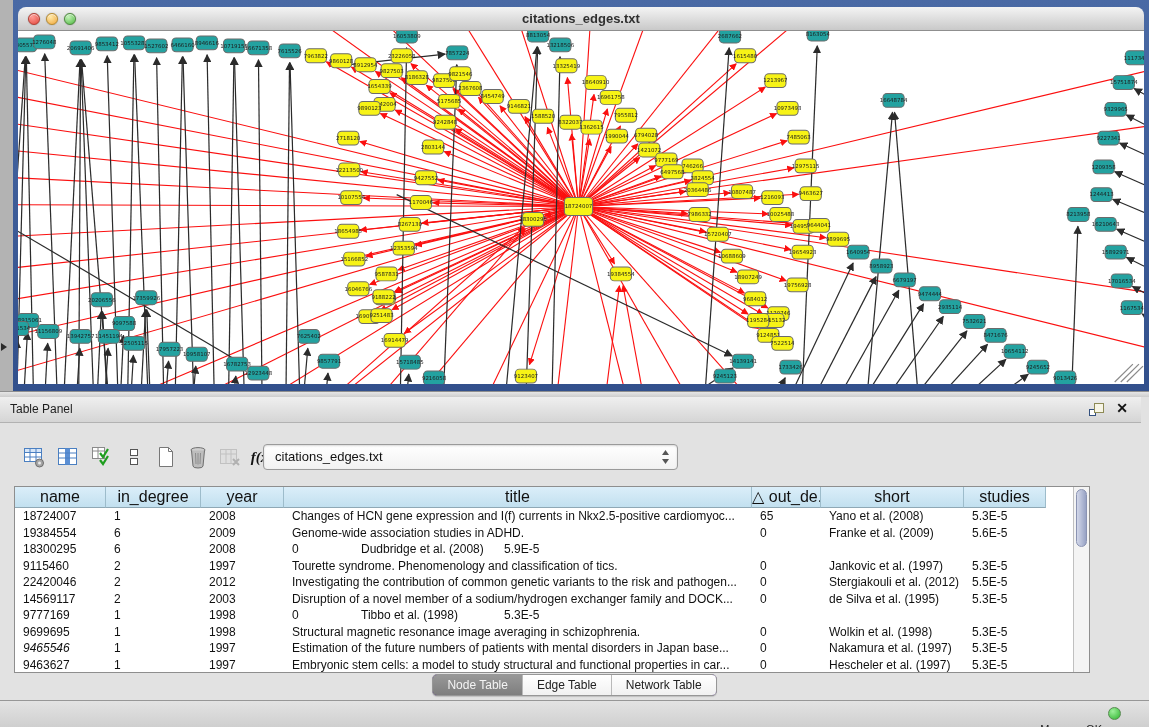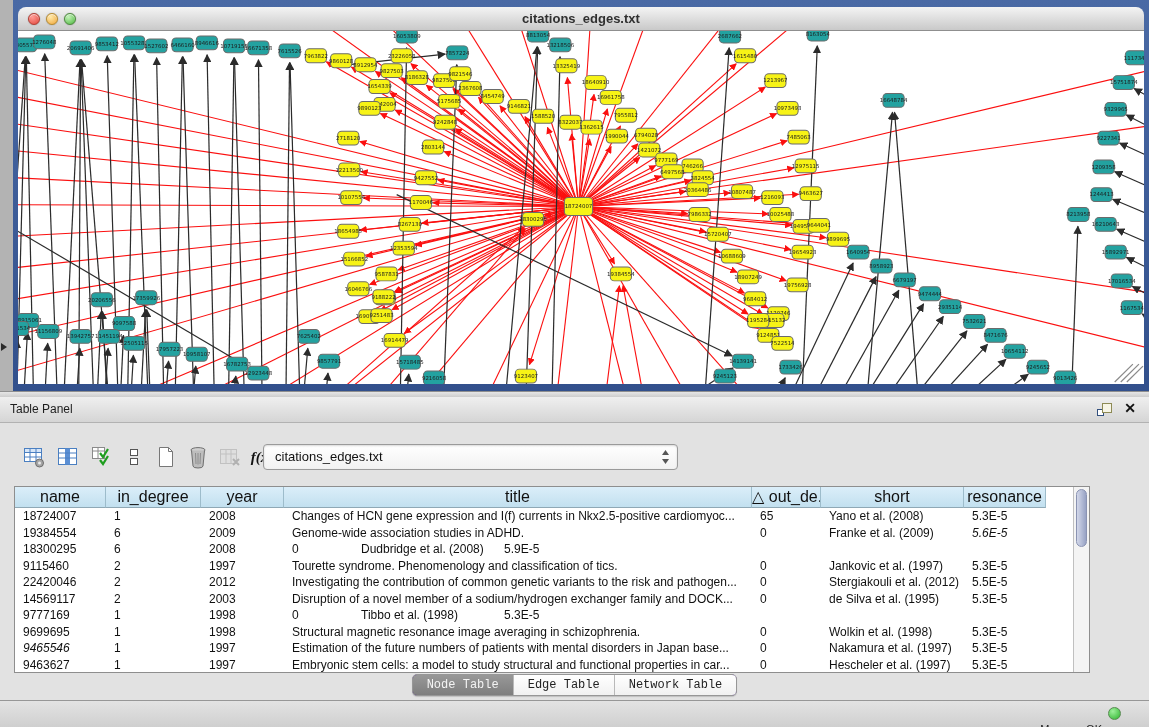--- a/index.html
+++ b/index.html
@@ -20,21 +20,21 @@
 
   .collapse-arrow{position:absolute;left:1px;top:343px;width:0;height:0;
     border-left:6px solid #2a2a2a;border-top:4px solid transparent;border-bottom:4px solid transparent;}
 
   
   .splitter{position:absolute;left:0;top:391px;width:1149px;height:6px;background:linear-gradient(#e6e6e6,#cdcdcd);border-top:1px solid #8f8f8f;box-sizing:border-box;text-align:center;}
   .splitter .grip{font-size:8px;line-height:5px;color:#555;}
 
   
   .tpanel{position:absolute;left:0;top:397px;width:1149px;height:303px;background:#e2e2e2;}
-  .phead{position:absolute;left:0;top:0;right:0;height:25px;background:linear-gradient(#efefef,#d5d5d5);border-bottom:1px solid #b2b2b2;}
+  .phead{position:absolute;left:0;top:0;right:8px;height:25px;background:linear-gradient(#efefef,#d5d5d5);border-bottom:1px solid #b2b2b2;}
   .phead .ptitle{position:absolute;left:10px;top:5px;font-size:12px;color:#1d1d1d;}
   .float-ic{position:absolute;right:36px;top:5px;cursor:default;}
   .close-ic{position:absolute;right:13px;top:3px;font-size:14px;font-weight:700;color:#111;cursor:default;}
 
   .toolbar{position:absolute;left:14px;top:43px;right:14px;height:38px;}
   .tbicon{position:absolute;top:3px;width:28px;height:28px;display:flex;align-items:center;justify-content:center;}
   .fxicon{font-family:"Liberation Serif",serif;font-style:italic;font-weight:700;font-size:15px;color:#111;}
   .combo{position:absolute;left:249px;top:4px;width:415px;height:26px;box-sizing:border-box;background:linear-gradient(#ffffff,#f2f2f2);
     border:1px solid #9a9a9a;border-radius:4px;box-shadow:inset 0 1px 2px rgba(0,0,0,.15);font-size:13px;color:#111;line-height:24px;padding-left:11px;}
   .combo .arrows{position:absolute;right:7px;top:4px;width:9px;height:16px;}
@@ -43,21 +43,21 @@
   .thead{display:flex;height:21px;}
   .th{box-sizing:border-box;flex:0 0 auto;height:21px;line-height:20px;font-size:16px;color:#111;text-align:center;
     background:linear-gradient(#dbeef9,#c2e0ef);border-right:1px solid #9dbccb;border-bottom:1px solid #8fa8b5;overflow:hidden;white-space:nowrap;}
   .tbody{position:absolute;left:0;top:21px;right:16px;bottom:0;overflow:hidden;}
   .tr{display:flex;height:16.5px;line-height:16.5px;font-size:12px;color:#111;white-space:nowrap;}
   .td{box-sizing:border-box;flex:0 0 auto;padding-left:8px;overflow:hidden;}
   .vscroll{position:absolute;right:0;top:0;bottom:0;width:16px;background:#f4f4f4;border-left:1px solid #c0c0c0;box-sizing:border-box;}
   .vthumb{position:absolute;left:2px;right:2px;top:2px;height:58px;border-radius:6px;background:linear-gradient(90deg,#d3d8ea,#97a2c4);border:1px solid #8a93b2;box-sizing:border-box;}
 
   .tabsbar{position:absolute;left:0;top:277px;width:100%;text-align:center;}
-  .seg{display:inline-flex;border:1px solid #979797;border-radius:5px;overflow:hidden;background:#4c1d95;box-shadow:0 1px 1px rgba(0,0,0,.15);font-family:Liberation Mono, monospace;}
+  .seg{display:inline-flex;border:1px solid #979797;border-radius:5px;overflow:hidden;background:#4c1d95;box-shadow:0 1px 1px rgba(0,0,0,.15);}
   .seg .tab{padding:0 14px;height:20px;line-height:20px;font-size:12px;color:#222;background:linear-gradient(#ffffff,#f1f1f1);border-right:1px solid #b9b9b9;cursor:default;}
   .seg .tab:last-child{border-right:none;}
   .seg .tab.active{background:linear-gradient(#989898,#7e7e7e);color:#f4f4f4;}
 
   
   .statusbar{position:absolute;left:0;top:700px;width:1149px;height:27px;background:linear-gradient(#e3e3e3,#cfcfcf);border-top:1px solid #979797;box-sizing:border-box;}
   .memtext{position:absolute;right:47px;top:22px;font-size:11px;color:#1c1c1c;}
   .memdot{position:absolute;right:28px;top:6px;width:13px;height:13px;border-radius:50%;
     background:radial-gradient(circle at 35% 30%,#9df09a,#2db32d);border:1px solid #568b50;box-sizing:border-box;}
 </style>
@@ -644,40 +644,40 @@
     </div>
 
     <div class="tablebox">
       <div class="thead" id="thead">
           <div class="th" style="width: 91px;">name</div>
           <div class="th" style="width: 95px;">in_degree</div>
           <div class="th" style="width: 83px;">year</div>
           <div class="th" style="width: 468px;">title</div>
           <div class="th" style="width: 69px;">△ out_de...</div>
           <div class="th" style="width: 143px;">short</div>
-          <div class="th" style="width: 82px;">resonance</div>
+          <div class="th" style="width: 82px;">studies</div>
         </div>
       <div class="tbody" id="tbody">
           <div class="tr">
             <div class="td" style="width: 91px;">18724007</div>
             <div class="td" style="width: 95px;">1</div>
             <div class="td" style="width: 83px;">2008</div>
             <div class="td" style="width: 468px;">Changes of HCN gene expression and I(f) currents in Nkx2.5-positive cardiomyoc...</div>
             <div class="td" style="width: 69px;">65</div>
             <div class="td" style="width: 143px;">Yano et al. (2008)</div>
             <div class="td" style="width: 82px;">5.3E-5</div>
           </div>
           <div class="tr">
             <div class="td" style="width: 91px;">19384554</div>
             <div class="td" style="width: 95px;">6</div>
             <div class="td" style="width: 83px;">2009</div>
             <div class="td" style="width: 468px;">Genome-wide association studies in ADHD.</div>
             <div class="td" style="width: 69px;">0</div>
             <div class="td" style="width: 143px;">Franke et al. (2009)</div>
-            <div class="td" style="width: 82px; font-style: italic;">5.6E-5</div>
+            <div class="td" style="width: 82px;">5.6E-5</div>
           </div>
           <div class="tr">
             <div class="td" style="width: 91px;">18300295</div>
             <div class="td" style="width: 95px;">6</div>
             <div class="td" style="width: 83px;">2008</div>
             <div class="td" style="width: 69px;">0</div>
             <div class="td" style="width: 143px;">Dudbridge et al. (2008)</div>
             <div class="td" style="width: 82px;">5.9E-5</div>
           </div>
           <div class="tr">

